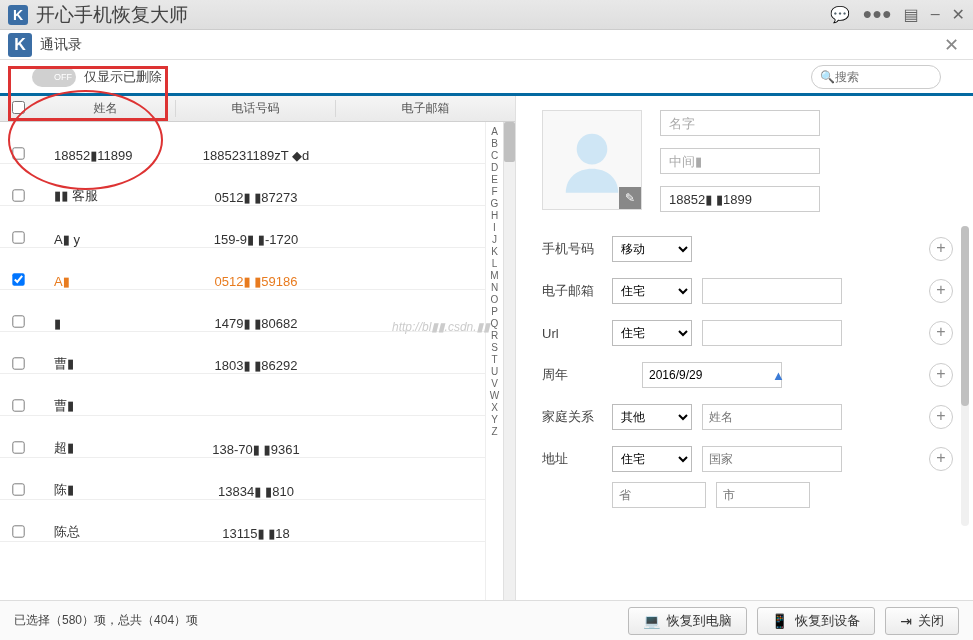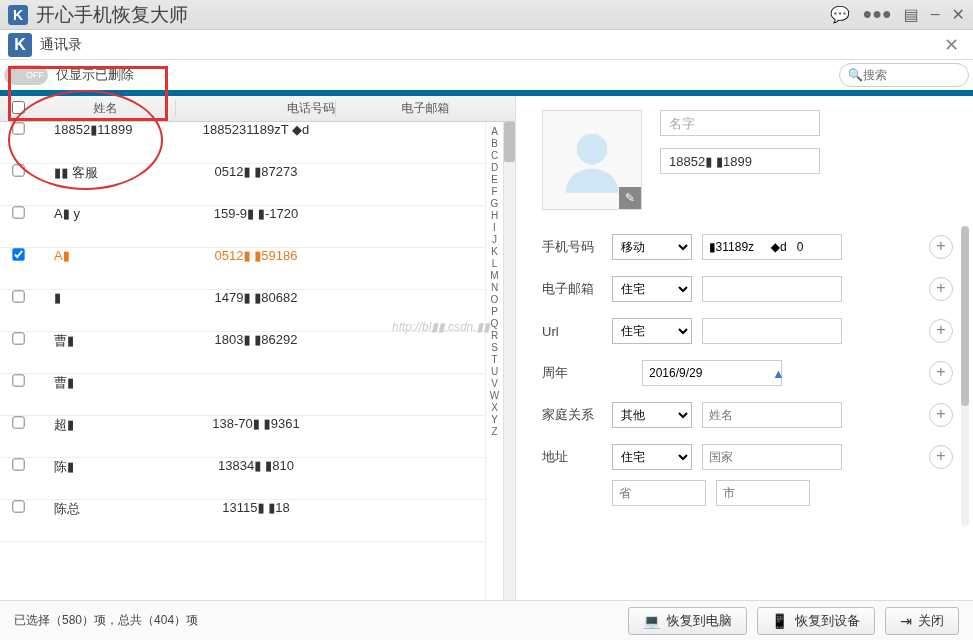--- a/index.html
+++ b/index.html
@@ -9,43 +9,43 @@
 .titlebar .logo { width: 20px; height: 20px; background: #3b6ea5; border-radius: 3px; display: flex; align-items: center; justify-content: center; color: #fff; font-weight: bold; font-size: 14px; margin-right: 8px; }
 .titlebar .title { font-size: 19px; color: #444; flex: 1; }
 .titlebar .syscontrols { display: flex; gap: 12px; color: #666; font-size: 16px; }
 .titlebar .syscontrols span { cursor: pointer; }
 
 .subheader { height: 30px; display: flex; align-items: center; padding: 0 8px; border-bottom: 1px solid #e0e0e0; }
 .subheader .logo2 { width: 24px; height: 24px; background: #3b6ea5; border-radius: 3px; display:flex; align-items:center; justify-content:center; color:#fff; font-weight:bold; margin-right:8px;}
 .subheader .subtitle { font-size: 14px; color: #444; flex: 1; }
 .subheader .close-x { font-size: 18px; color: #888; cursor: pointer; padding: 0 6px; }
 
-.toolbar { height: 36px; display: flex; align-items: center; padding: 0 4px; justify-content: space-between; border-bottom: 6px solid #0369a1; }
+.toolbar { height: 36px; display: flex; align-items: center; padding: 0 32px; justify-content: space-between; border-bottom: 3px solid #0369a1; }
 .toggle-area { display: flex; align-items: center; gap: 8px; }
 .toggle-switch { width: 44px; height: 20px; background: #d0d0d0; border-radius: 10px; position: relative; font-size: 9px; color: #fff; display: flex; align-items: center; padding: 0 4px; }
 .toggle-switch .off-text { margin-left: auto; }
 .toggle-label { font-size: 13px; color: #444; }
 .search-box { width: 130px; height: 24px; border: 1px solid #ccc; border-radius: 12px; display: flex; align-items: center; padding: 0 8px; color: #999; font-size: 12px; }
 .search-box input { border:none; outline:none; width:90px; font-size:12px; background:transparent; }
 
 .redbox { position:absolute; border: 3px solid #d33; left: 8px; top: 66px; width: 160px; height: 55px; pointer-events:none; z-index:5; }
 .redcircle { position:absolute; border:2px solid #d33; border-radius:50%; left: 8px; top: 90px; width: 155px; height: 100px; pointer-events:none; z-index:5; }
 
 .main { display: flex; height: calc(100% - 30px - 30px - 36px - 40px); }
 
 .left-panel { width: 516px; display:flex; flex-direction:column; border-right:1px solid #e0e0e0; position:relative; }
 .col-headers { display:flex; height:26px; background:linear-gradient(#f5f5f5,#eaeaea); border-bottom:1px solid #d0d0d0; font-size:12px; color:#555; align-items:center; }
 .col-headers .chk-col { width:36px; text-align:center; }
 .col-headers .name-col { width:140px; text-align:center; border-right:1px solid #d8d8d8;}
-.col-headers .phone-col { width:160px; text-align:right; border-right:1px solid #d8d8d8;}
+.col-headers .phone-col { width:160px; text-align:center; border-right:1px solid #d8d8d8;}
 .col-headers .email-col { flex:1; text-align:center; }
 
 .list-body { flex:1; overflow:hidden; position:relative; display:flex; }
 .rows-container { flex:1; overflow-y:auto; }
-.row { display:flex; height:42px; align-items:flex-start; border-bottom:1px solid #eee; font-size:13px; color:#333; }
+.row { display:flex; height:42px; align-items:flex-end; border-bottom:1px solid #eee; font-size:13px; color:#333; }
 .row.selected { color:#e87b1f; }
 .row .chk-col { width:36px; text-align:center; }
 .row .name-col { width:140px; padding-left:18px; white-space:nowrap; overflow:hidden; }
 .row .phone-col { width:160px; text-align:center; white-space:nowrap; }
 .row .email-col { flex:1; }
 .row input[type=checkbox]{ transform:scale(0.95); }
 
 .az-index { width:18px; display:flex; flex-direction:column; font-size:10px; color:#666; align-items:center; padding-top:4px; gap:1px; border-left:1px solid #eee;}
 .scrollbar-fake { width:12px; background:#f0f0f0; position:relative; border-left:1px solid #e0e0e0;}
 .scroll-thumb-fake { position:absolute; top:0; width:100%; height:40px; background:#c0c0c0; border-radius:2px;}
@@ -229,29 +229,29 @@
     <div class="contact-header">
       <div class="avatar-wrap">
         <svg class="avatar-svg" viewBox="0 0 64 64">
             <circle cx="32" cy="22" r="14" fill="#cfe6f5"></circle>
             <path d="M8 62c0-14 11-22 24-22s24 8 24 22" fill="#cfe6f5"></path>
           </svg>
         <div class="avatar-edit">✎</div>
       </div>
       <div class="name-fields">
         <input type="text" placeholder="名字" style="">
+        <input type="text" placeholder="中间▮" style="">
         <input type="text" value="18852▮ ▮1899" style="">
       </div>
     </div>
 
     <div class="detail-rows">
       <div class="detail-row">
         <div class="lbl">手机号码</div>
         <select class="sel"><option>移动</option></select>
-        <input type="text" class="wide-input" value="▮31189z     ◆d   0" style="">
         <div class="plus-btn">+</div>
       </div>
       <div class="detail-row">
         <div class="lbl">电子邮箱</div>
         <select class="sel"><option>住宅</option></select>
         <input type="text" class="wide-input" style="">
         <div class="plus-btn">+</div>
       </div>
       <div class="detail-row">
         <div class="lbl">Url</div>

